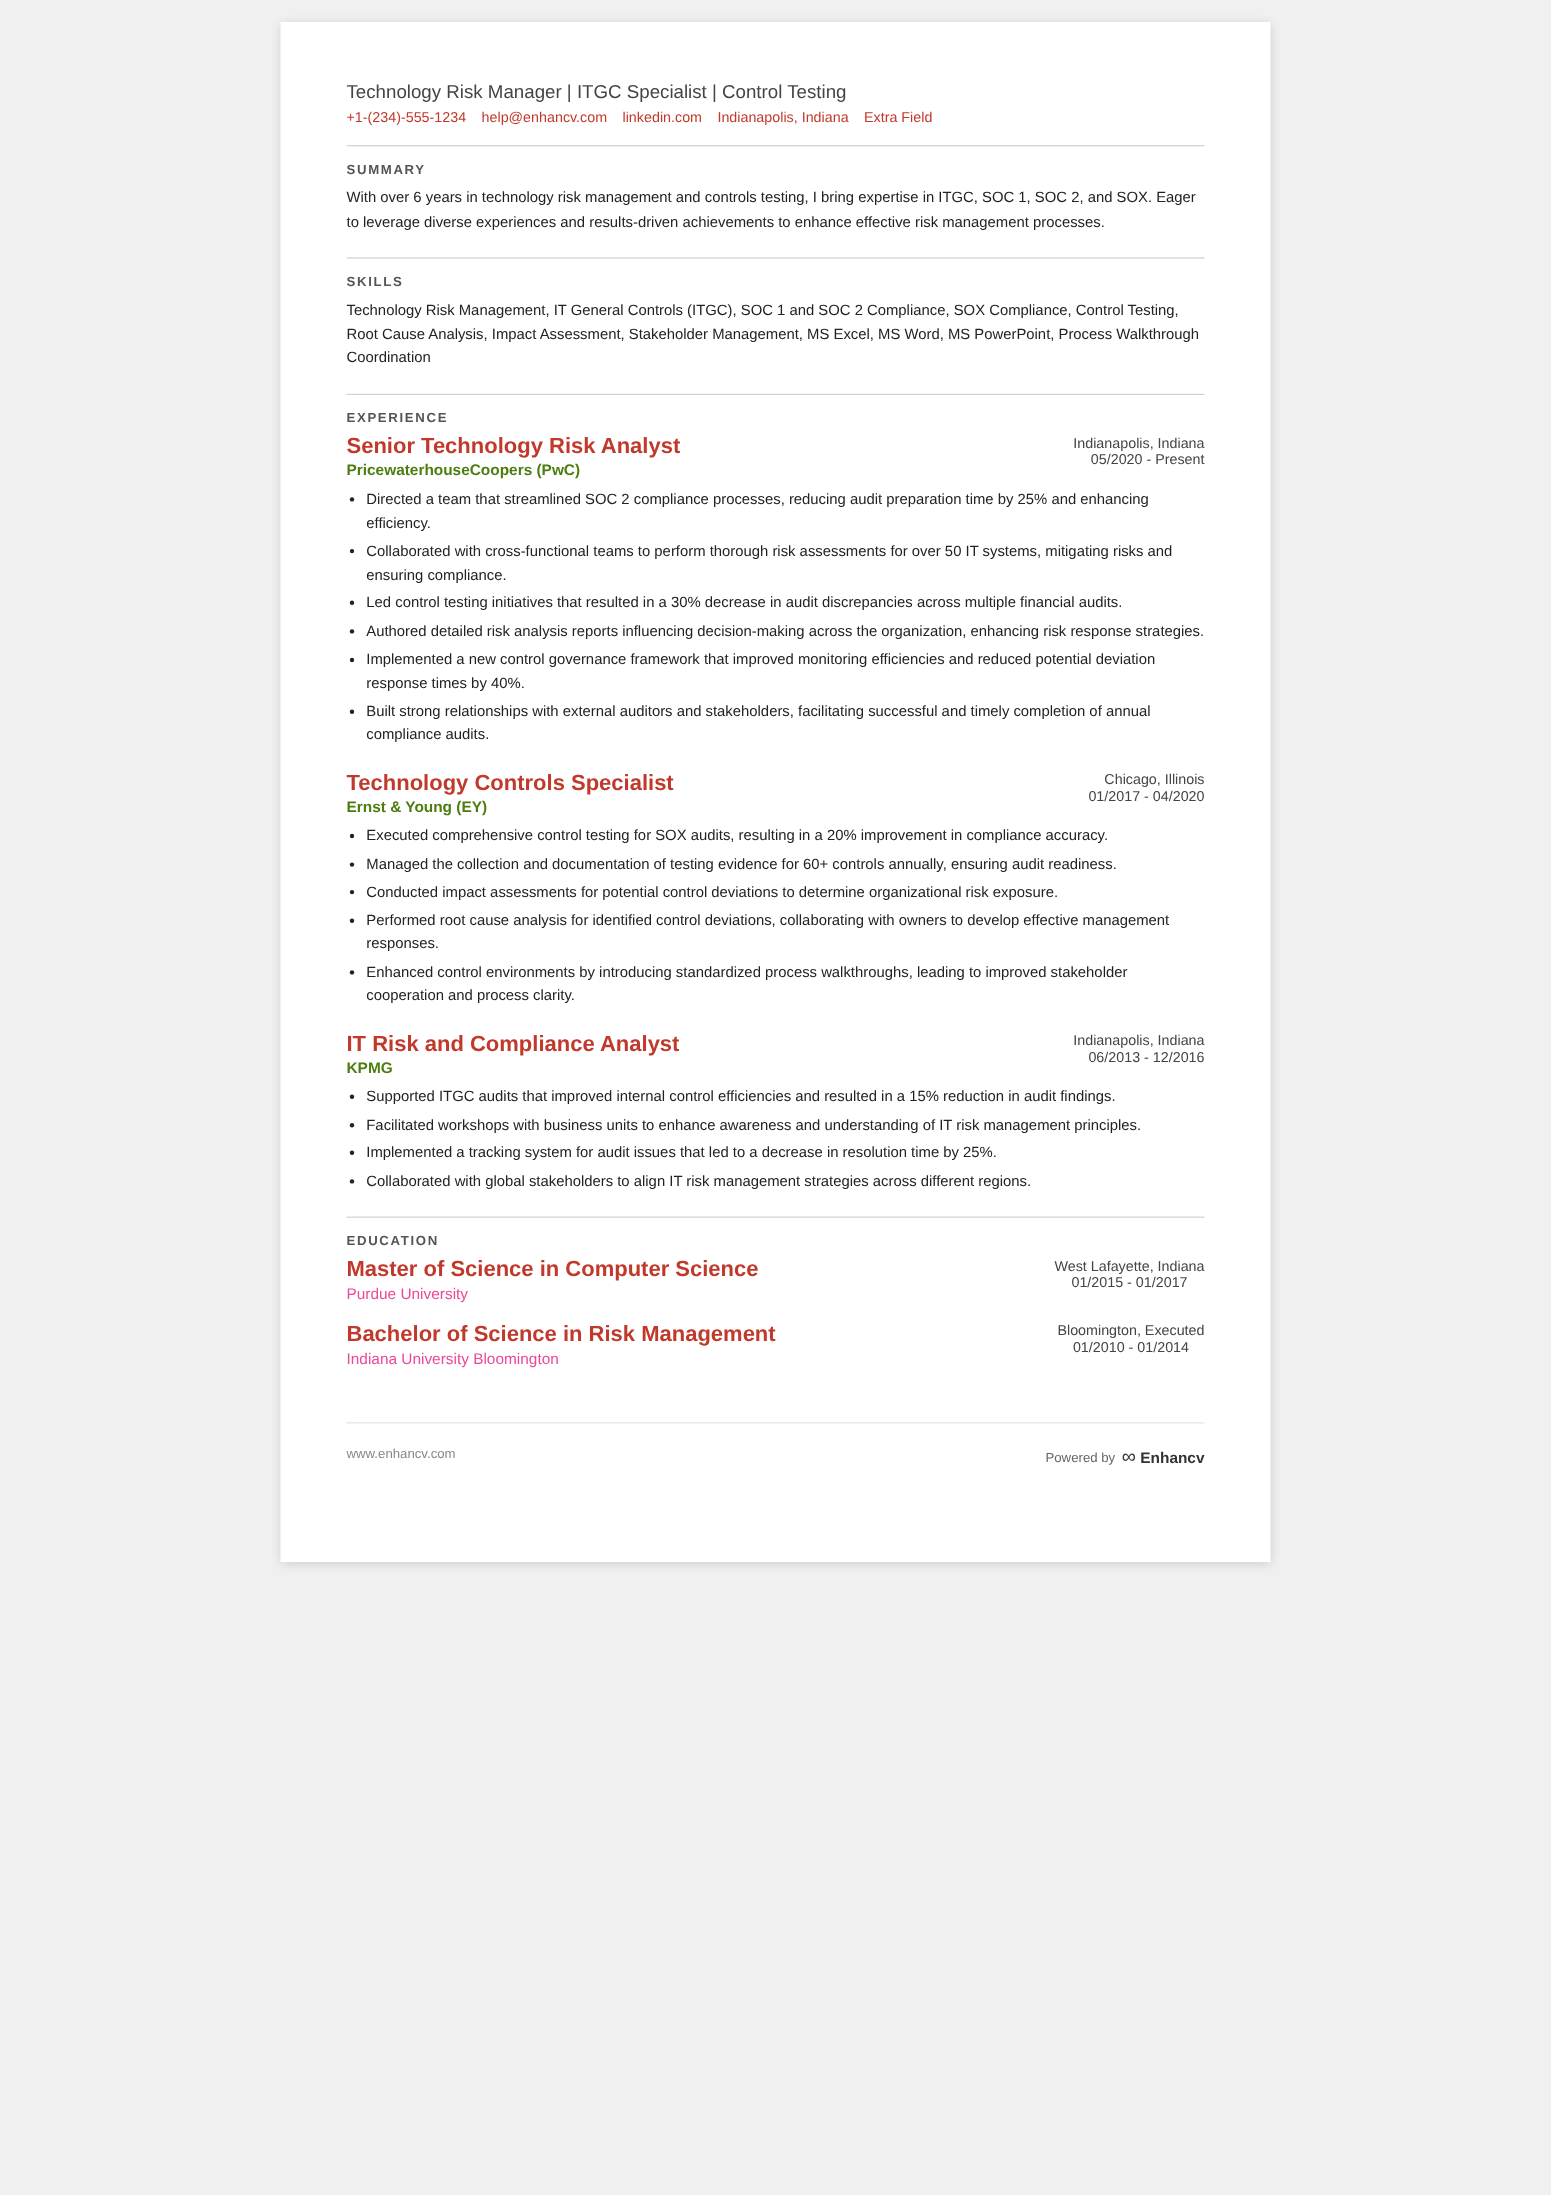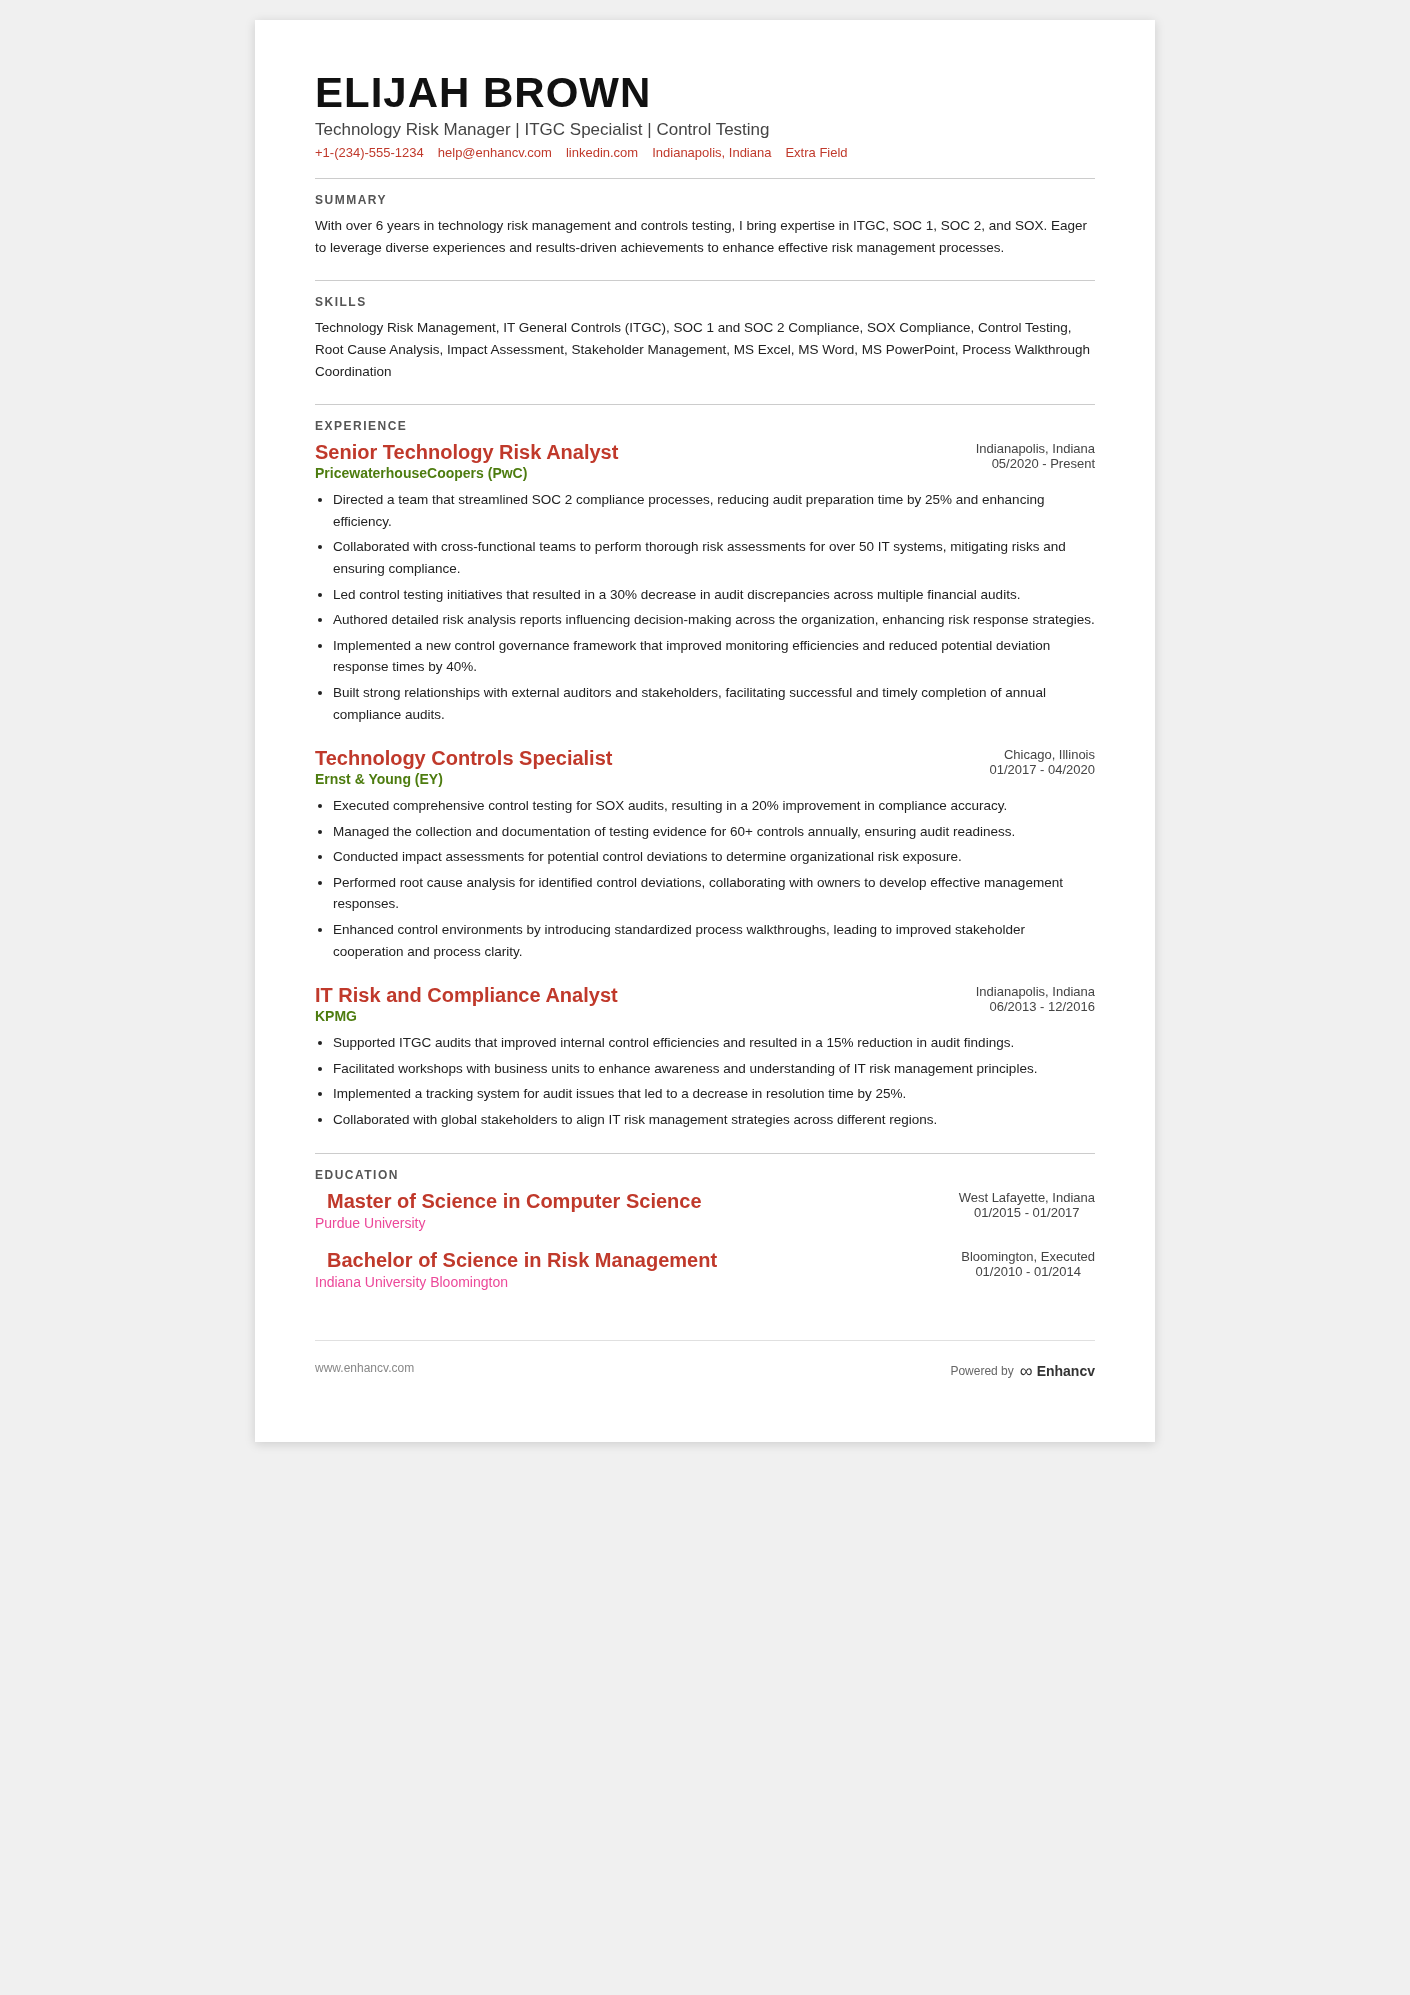--- a/index.html
+++ b/index.html
@@ -105,21 +105,20 @@
     }
     .edu-header {
       display: flex;
       justify-content: space-between;
       align-items: flex-start;
     }
     .edu-degree {
       font-size: 20px;
       font-weight: 700;
       color: #c0392b;
-      margin-left: 12px;
     }
     .edu-school {
       font-size: 14px;
       color: #ec4899;
       margin-top: 2px;
     }
     .edu-location-date {
       text-align: center;
       font-size: 13px;
       color: #444444;
@@ -156,21 +155,20 @@
       font-weight: 600;
       color: #333;
     }
   </style>
 </head>
 <body>
 
 <div class="page">
 
   <div>
-    <div class="header-name">ELIJAH BROWN</div>
     <div class="header-title">Technology Risk Manager | ITGC Specialist | Control Testing</div>
     <div class="header-contact">
       <span class="contact-item">+1-(234)-555-1234</span>
       <span class="contact-item">help@enhancv.com</span>
       <span class="contact-item">linkedin.com</span>
       <span class="contact-item">Indianapolis, Indiana</span>
       <span class="contact-item">Extra Field</span>
     </div>
   </div>
 

